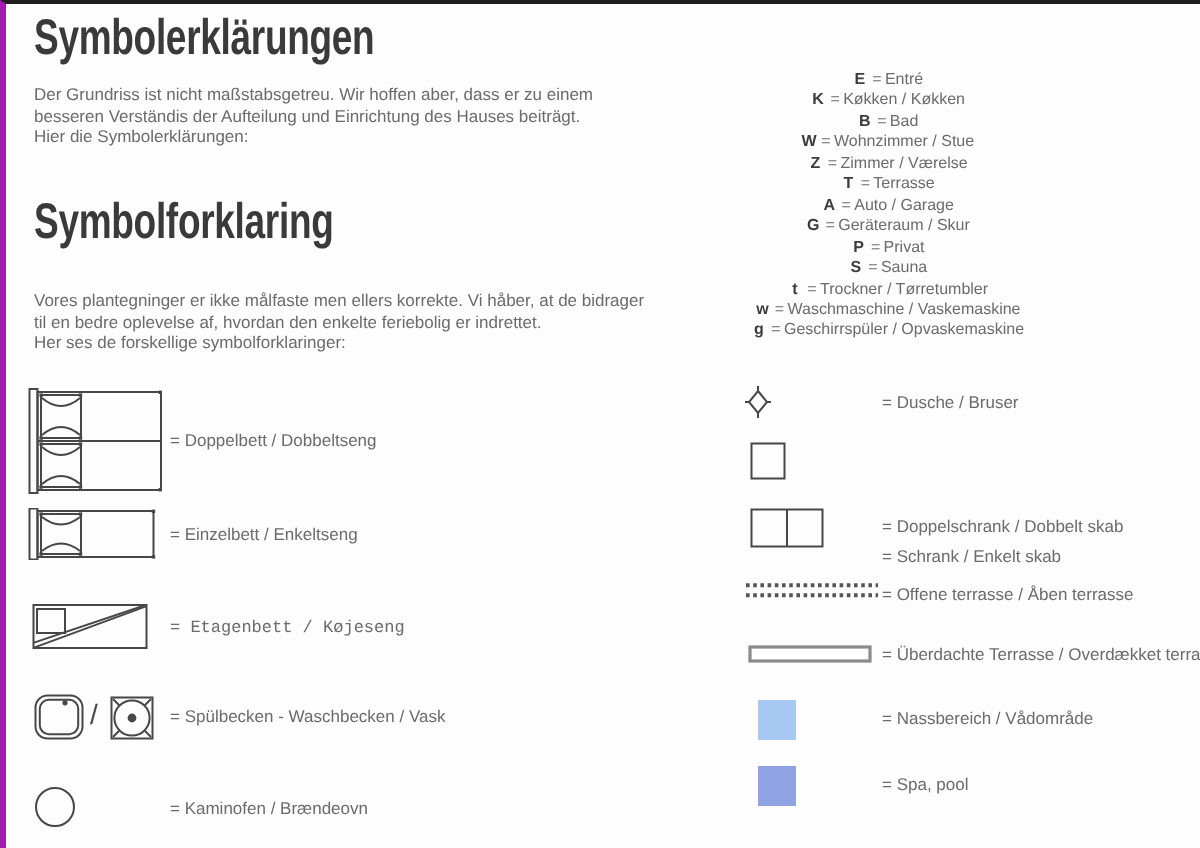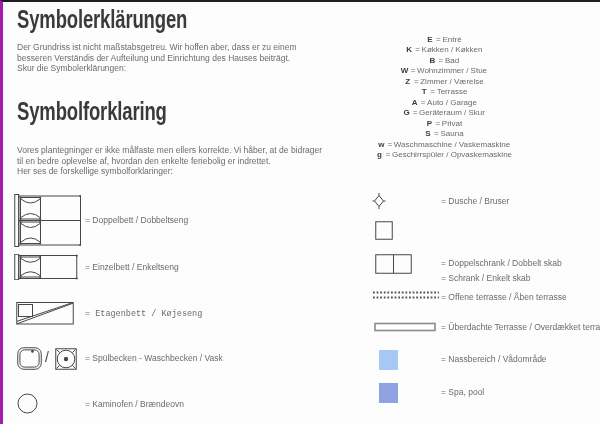--- a/index.html
+++ b/index.html
@@ -30,21 +30,21 @@
 </style>
 </head>
 <body>
 
 <div class="page">
 
   <h1 class="title abs" style="left:14px;top:5px;">Symbolerklärungen</h1>
   <div class="para abs" style="left:14px;top:40px;">
     <div>Der Grundriss ist nicht maßstabsgetreu. Wir hoffen aber, dass er zu einem</div>
     <div>besseren Verständis der Aufteilung und Einrichtung des Hauses beiträgt.</div>
-    <div>Skur die Symbolerklärungen:</div>
+    <div>Hier die Symbolerklärungen:</div>
   </div>
 
   <h1 class="title abs" style="left:14px;top:97px;">Symbolforklaring</h1>
   <div class="para abs" style="left:14px;top:143px;">
     <div>Vores plantegninger er ikke målfaste men ellers korrekte. Vi håber, at de bidrager</div>
     <div>til en bedre oplevelse af, hvordan den enkelte feriebolig er indrettet.</div>
     <div>Her ses de forskellige symbolforklaringer:</div>
   </div>
 
   <div class="abs" style="left:11px;top:192px;">
@@ -128,20 +128,21 @@
     <div class="row"><span class="key">E</span><span class="eq">=</span><span>Entré</span></div>
     <div class="row"><span class="key">K</span><span class="eq">=</span><span>Køkken / Køkken</span></div>
     <div class="row"><span class="key">B</span><span class="eq">=</span><span>Bad</span></div>
     <div class="row"><span class="key">W</span><span class="eq">=</span><span>Wohnzimmer / Stue</span></div>
     <div class="row"><span class="key">Z</span><span class="eq">=</span><span>Zimmer / Værelse</span></div>
     <div class="row"><span class="key">T</span><span class="eq">=</span><span>Terrasse</span></div>
     <div class="row"><span class="key">A</span><span class="eq">=</span><span>Auto / Garage</span></div>
     <div class="row"><span class="key">G</span><span class="eq">=</span><span>Geräteraum / Skur</span></div>
     <div class="row"><span class="key">P</span><span class="eq">=</span><span>Privat</span></div>
     <div class="row"><span class="key">S</span><span class="eq">=</span><span>Sauna</span></div>
+    <div class="row"><span class="key">t</span><span class="eq">=</span><span>Trockner / Tørretumbler</span></div>
     <div class="row"><span class="key">w</span><span class="eq">=</span><span>Waschmaschine / Vaskemaskine</span></div>
     <div class="row"><span class="key">g</span><span class="eq">=</span><span>Geschirrspüler / Opvaskemaskine</span></div>
   </div>
 
   <div class="abs" style="left:369px;top:191px;">
     <svg width="14" height="16" viewBox="0 0 14 16">
       <path class="stroke" d="M7 2.5 L11.5 8 L7 13.5 L2.5 8 Z"></path>
       <path class="stroke" d="M7 0 V2.5 M7 13.5 V16 M0.5 8 H2.5 M11.5 8 H13.5"></path>
     </svg>
   </div>

